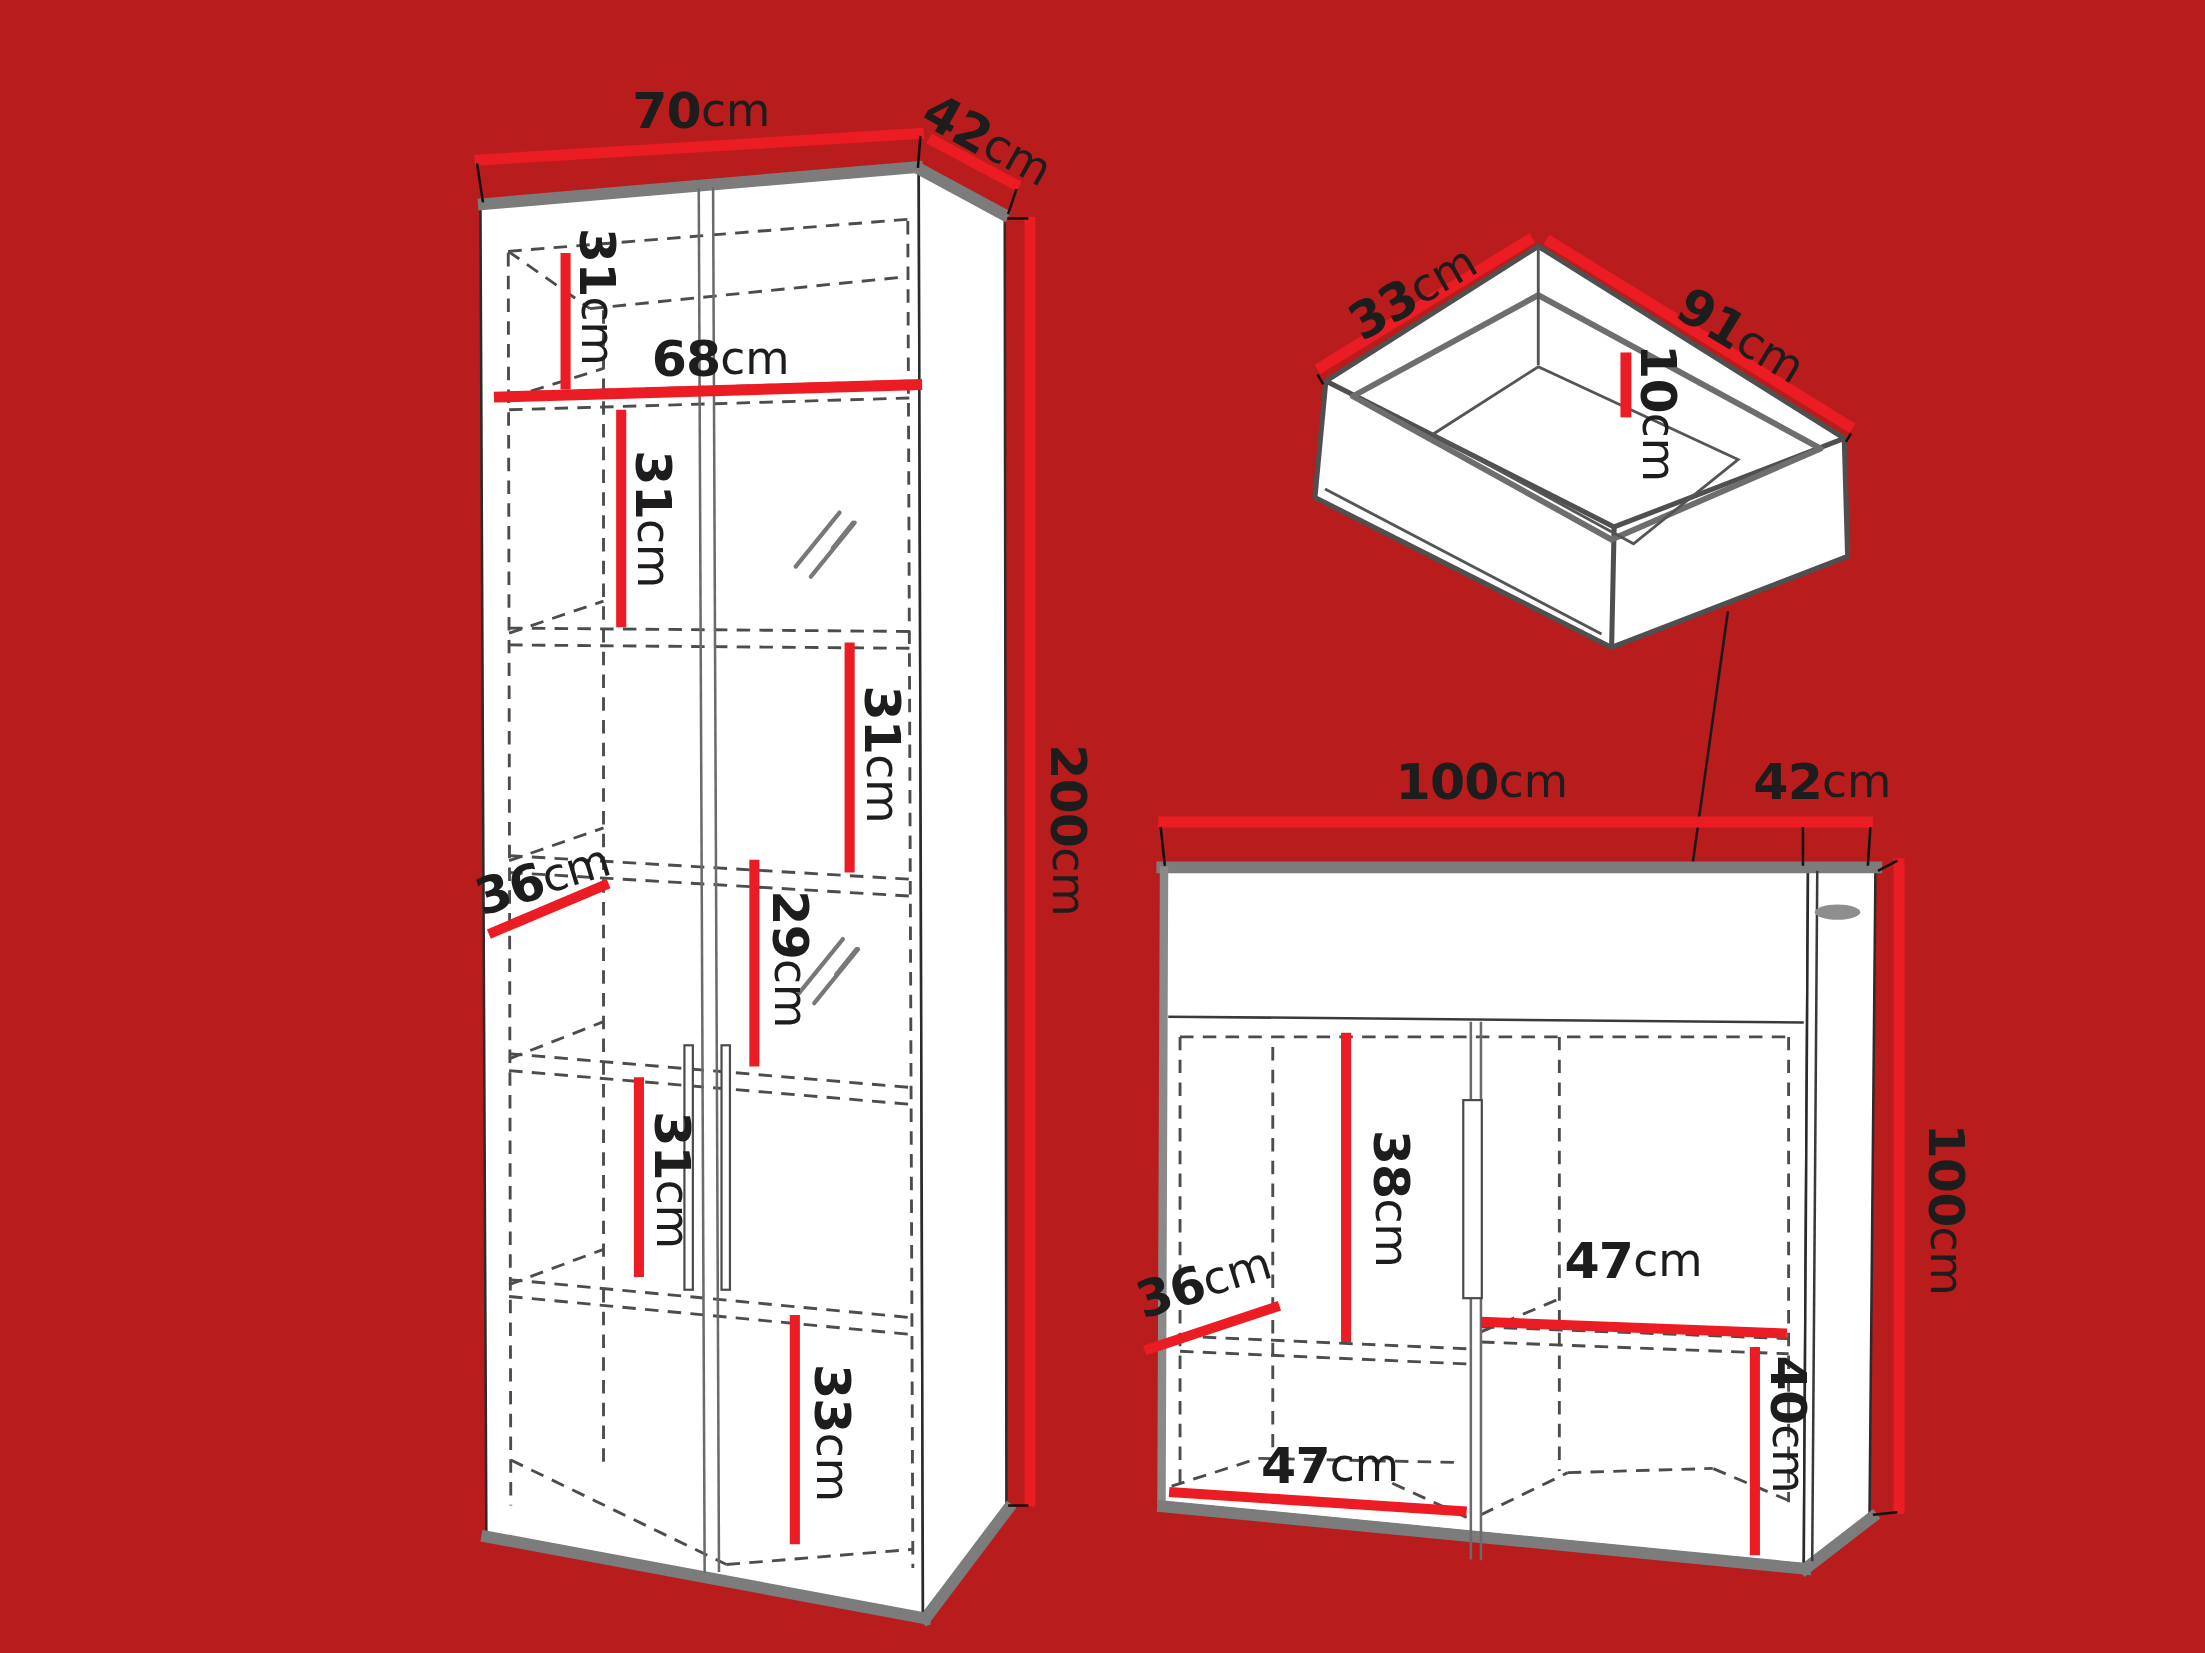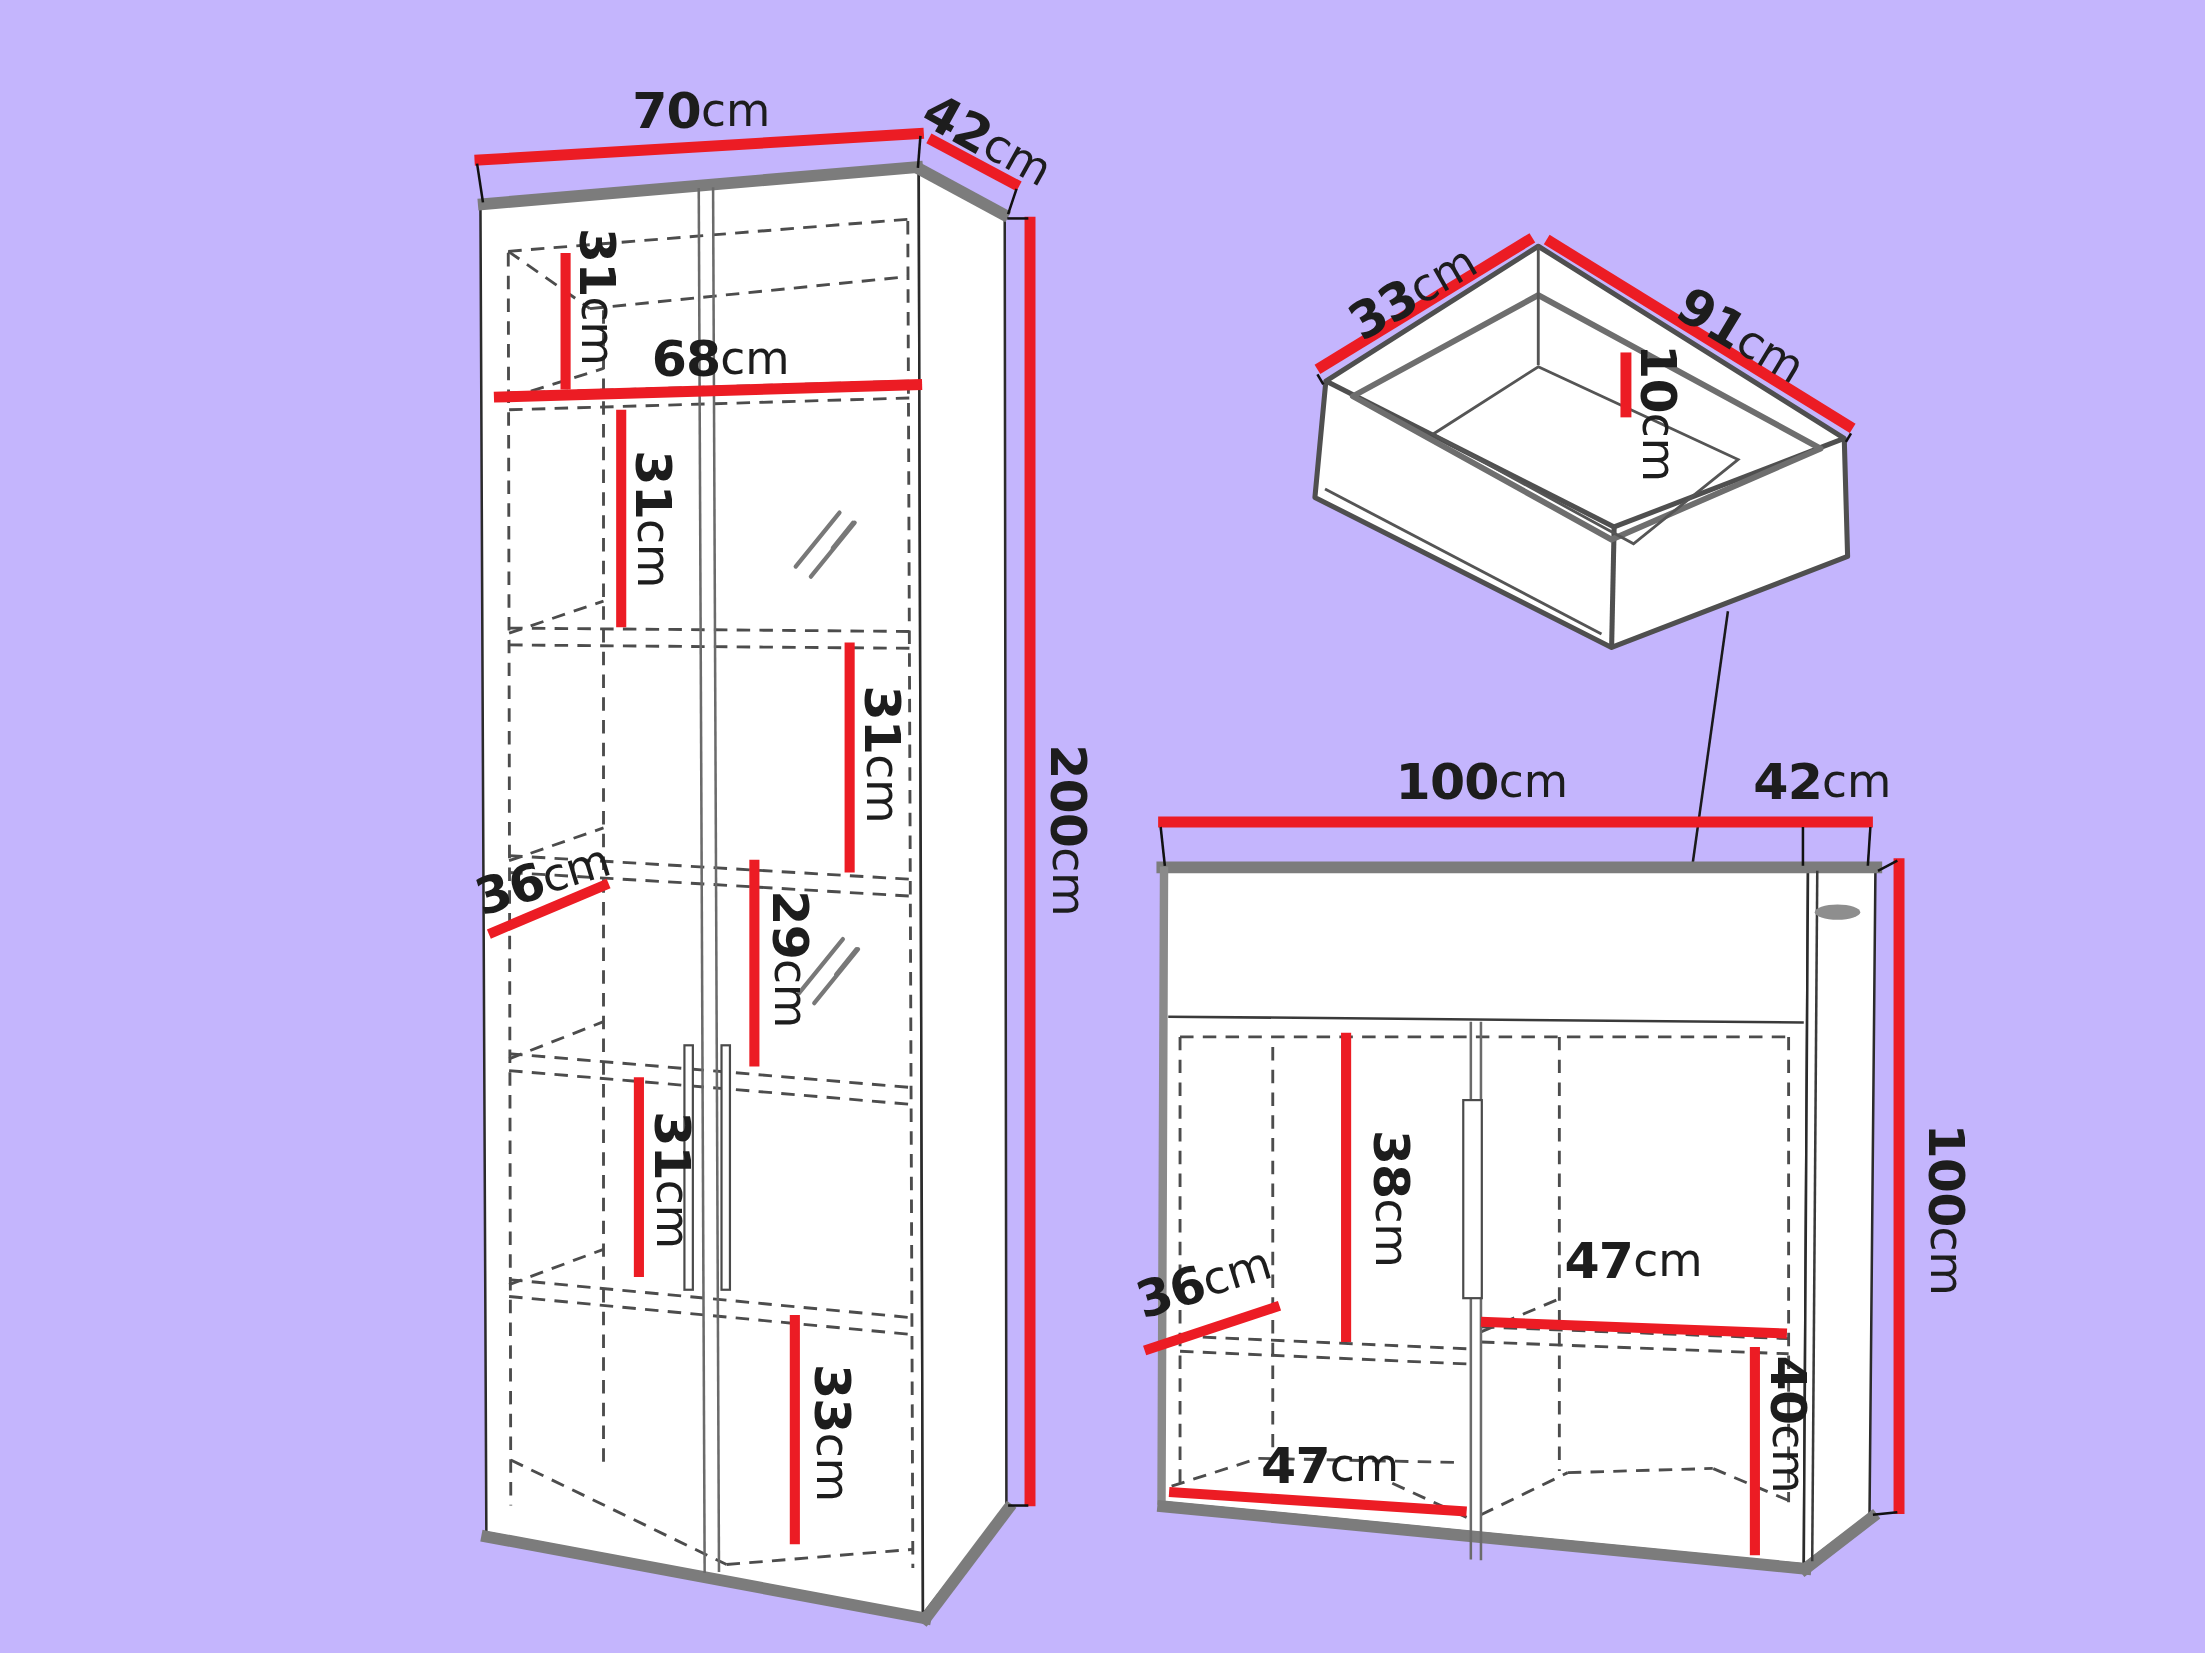--- a/index.html
+++ b/index.html
@@ -1,16 +1,16 @@
 <!DOCTYPE html>
 <html style="font-size:13.5px"><head>
 <meta charset="utf-8">
 <style>
   html,body{margin:0;padding:0;background:#ffffff;}
-  .stage{position:relative;width:2205px;height:1654px;background:#c4b5fd;overflow:hidden;
+  .stage{position:relative;width:2205px;height:1654px;background:#b91c1c;overflow:hidden;
          font-family:"DejaVu Sans","Liberation Sans",sans-serif;text-align:right;}
   svg{display:block;}
   text{fill:#1d1d1d;}
   .num{font-weight:700;font-size:60px;letter-spacing:-1px;}
   .unit{font-weight:400;font-size:54px;}
   .face{fill:#ffffff;stroke:#2b2b2b;stroke-width:3;stroke-linejoin:round;}
   .edge-gray{stroke:#7c7c7c;stroke-width:14;fill:none;stroke-linecap:square;}
   .edge-gray-thin{stroke:#8a8a8a;stroke-width:10;fill:none;stroke-linecap:square;}
   .dim{stroke:#ec1c24;stroke-width:13;fill:none;stroke-linecap:butt;}
   .dim-thin{stroke:#ec1c24;stroke-width:12;fill:none;}

